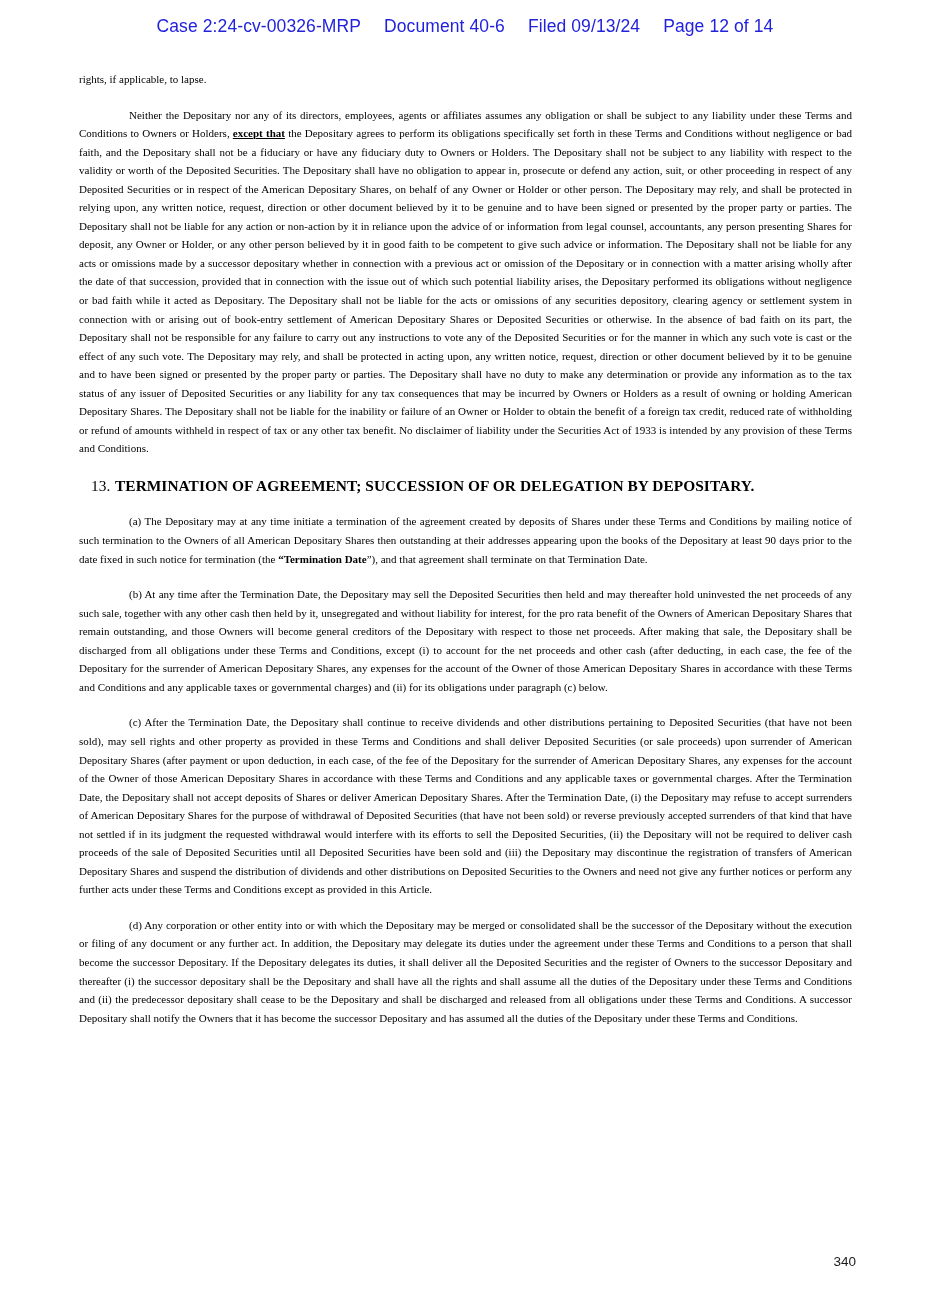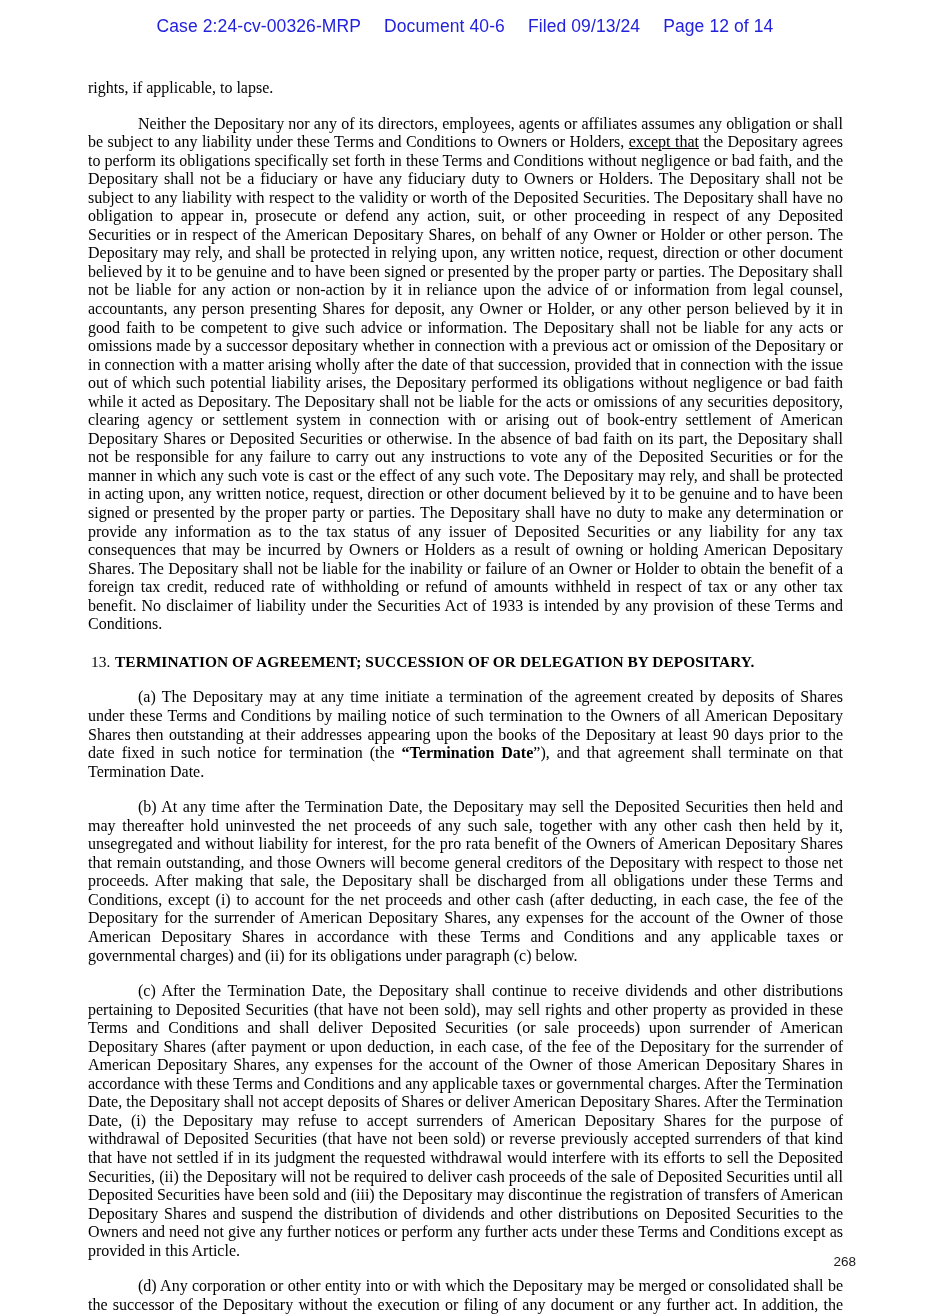--- a/index.html
+++ b/index.html
@@ -36,35 +36,35 @@
 
   
   .page {
     position: absolute;
     left: 75px;
     top: 66px;
     width: 781px;
   }
 
   p.para {
-    margin: 13px;
-    font-size: 16px;
+    margin: 4px;
+    font-size: 11px;
     line-height: 18.55px;
     text-align: justify;
     text-justify: inter-word;
     hyphens: none;
     -webkit-hyphens: none;
   }
   p.indent {
     text-indent: 50px;
   }
   p.spaced {
     margin-top: 17px;
   }
-  .u { text-decoration: underline; }
+  .u { text-decoration: underline; font-weight: bold; }
   .b { font-weight: bold; }
 
   
   .section-heading {
     margin: 16px;
     margin-top: 19px;
     font-size: 15.4px;
     line-height: 18.55px;
     display: flex;
     align-items: baseline;
@@ -122,13 +122,13 @@
   </p>
 
   <p class="para indent spaced">(b) At any time after the Termination Date, the Depositary may sell the Deposited Securities then held and may thereafter hold uninvested the net proceeds of any such sale, together with any other cash then held by it, unsegregated and without liability for interest, for the pro rata benefit of the Owners of American Depositary Shares that remain outstanding, and those Owners will become general creditors of the Depositary with respect to those net proceeds. After making that sale, the Depositary shall be discharged from all obligations under these Terms and Conditions, except (i) to account for the net proceeds and other cash (after deducting, in each case, the fee of the Depositary for the surrender of American Depositary Shares, any expenses for the account of the Owner of those American Depositary Shares in accordance with these Terms and Conditions and any applicable taxes or governmental charges) and (ii) for its obligations under paragraph (c) below.</p>
 
   <p class="para indent spaced">(c) After the Termination Date, the Depositary shall continue to receive dividends and other distributions pertaining to Deposited Securities (that have not been sold), may sell rights and other property as provided in these Terms and Conditions and shall deliver Deposited Securities (or sale proceeds) upon surrender of American Depositary Shares (after payment or upon deduction, in each case, of the fee of the Depositary for the surrender of American Depositary Shares, any expenses for the account of the Owner of those American Depositary Shares in accordance with these Terms and Conditions and any applicable taxes or governmental charges. After the Termination Date, the Depositary shall not accept deposits of Shares or deliver American Depositary Shares. After the Termination Date, (i) the Depositary may refuse to accept surrenders of American Depositary Shares for the purpose of withdrawal of Deposited Securities (that have not been sold) or reverse previously accepted surrenders of that kind that have not settled if in its judgment the requested withdrawal would interfere with its efforts to sell the Deposited Securities, (ii) the Depositary will not be required to deliver cash proceeds of the sale of Deposited Securities until all Deposited Securities have been sold and (iii) the Depositary may discontinue the registration of transfers of American Depositary Shares and suspend the distribution of dividends and other distributions on Deposited Securities to the Owners and need not give any further notices or perform any further acts under these Terms and Conditions except as provided in this Article.</p>
 
   <p class="para indent spaced">(d) Any corporation or other entity into or with which the Depositary may be merged or consolidated shall be the successor of the Depositary without the execution or filing of any document or any further act. In addition, the Depositary may delegate its duties under the agreement under these Terms and Conditions to a person that shall become the successor Depositary. If the Depositary delegates its duties, it shall deliver all the Deposited Securities and the register of Owners to the successor Depositary and thereafter (i) the successor depositary shall be the Depositary and shall have all the rights and shall assume all the duties of the Depositary under these Terms and Conditions and (ii) the predecessor depositary shall cease to be the Depositary and shall be discharged and released from all obligations under these Terms and Conditions. A successor Depositary shall notify the Owners that it has become the successor Depositary and has assumed all the duties of the Depositary under these Terms and Conditions.</p>
 
 </div>
 
-<div class="page-number">268</div>
+<div class="page-number">340</div>
 
 </body></html>

